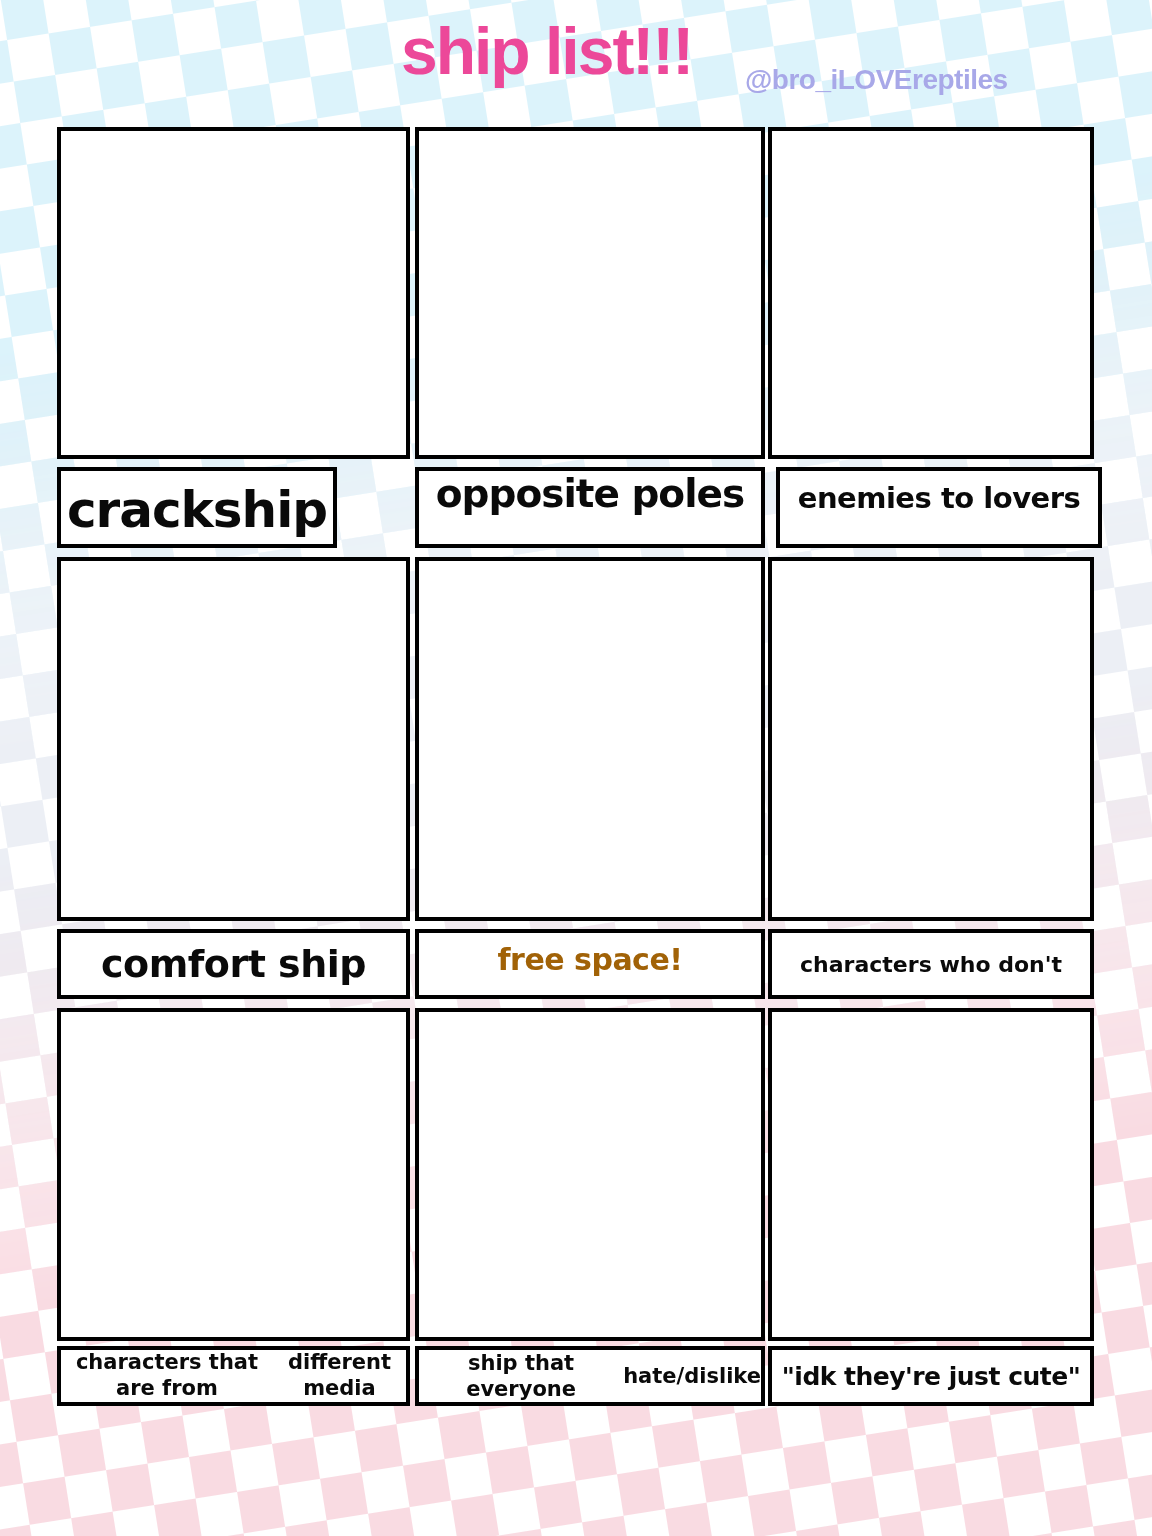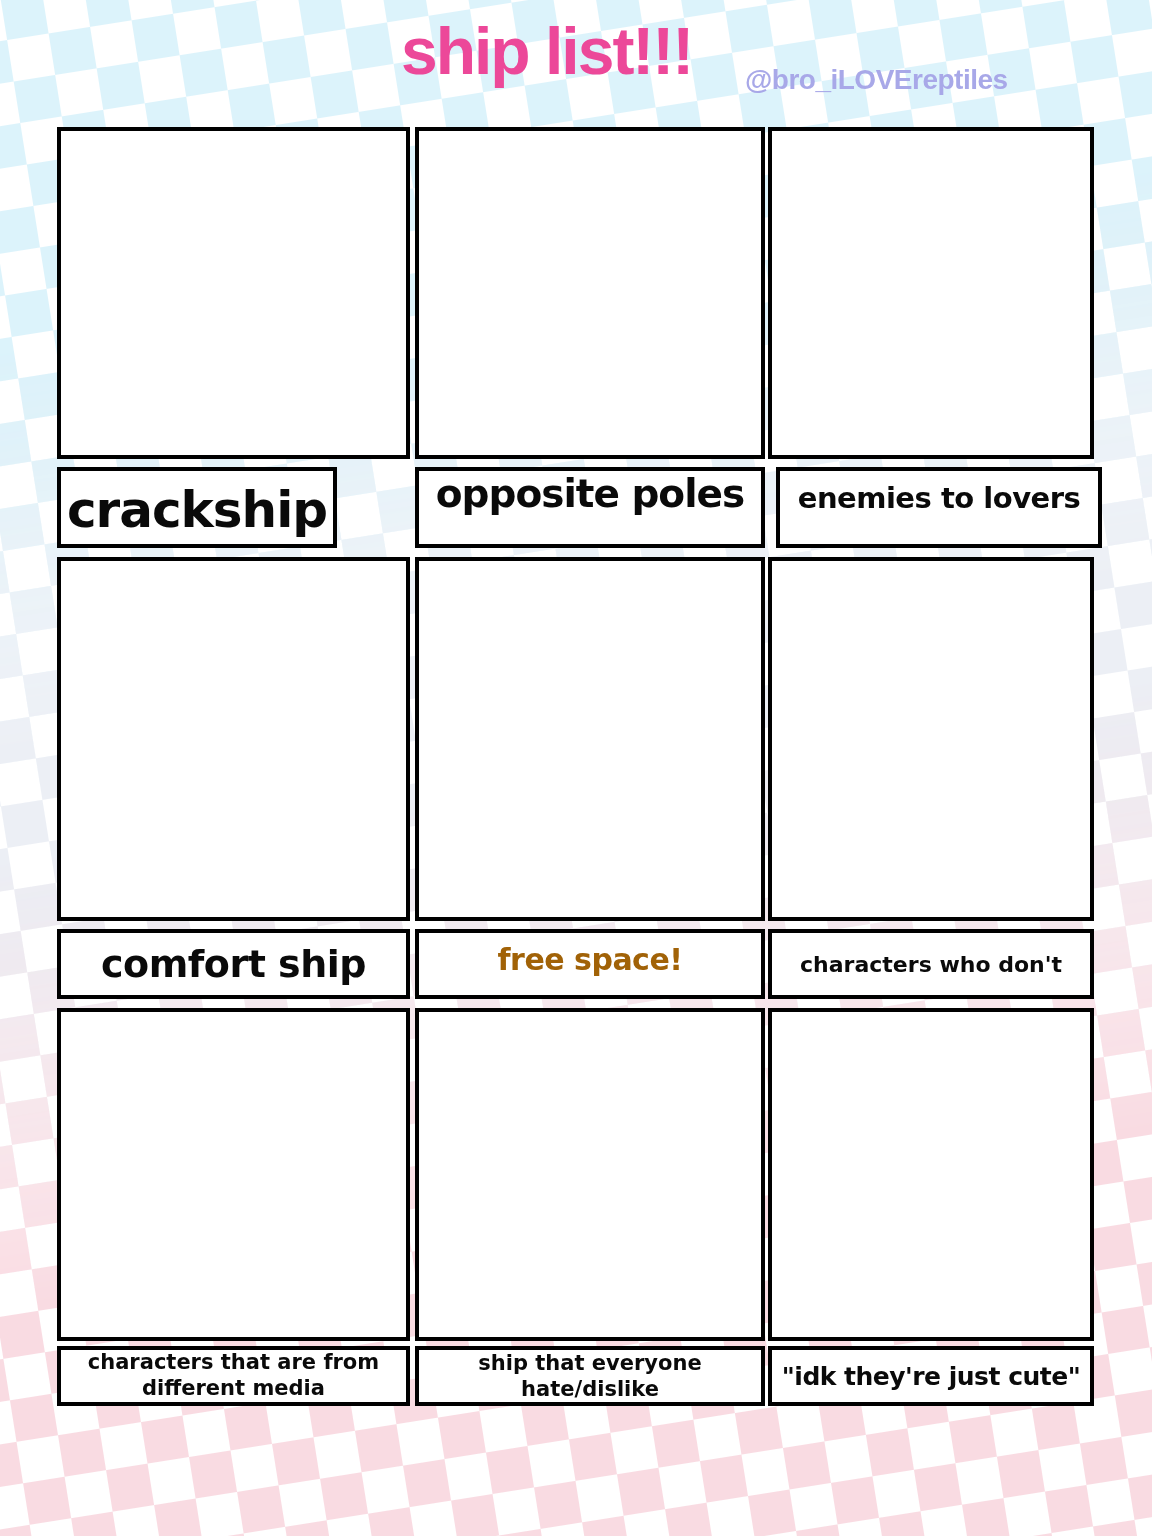--- a/index.html
+++ b/index.html
@@ -84,25 +84,25 @@
   <span>free space!</span>
 </div>
 <div class="label" style="left:768px;top:929px;width:326px;height:70px;font-size:22px;line-height:27px;flex-direction:row;">
   <span>characters who don't</span>
 </div>
 
 <div class="box" style="left:57px;top:1008px;width:353px;height:333px;"></div>
 <div class="box" style="left:415px;top:1008px;width:350px;height:333px;"></div>
 <div class="box" style="left:768px;top:1008px;width:326px;height:333px;"></div>
 
-<div class="label" style="left:57px;top:1346px;width:353px;height:60px;font-size:21px;line-height:26px;flex-direction:column;padding-bottom:2px;">
+<div class="label" style="left:57px;top:1346px;width:353px;height:60px;font-size:21px;line-height:26px;flex-direction:row;padding-bottom:2px;">
   <span>characters that are from</span>
   <span>different media</span>
 </div>
-<div class="label" style="left:415px;top:1346px;width:350px;height:60px;font-size:21px;line-height:26px;flex-direction:column;justify-content:space-between;">
+<div class="label" style="left:415px;top:1346px;width:350px;height:60px;font-size:21px;line-height:26px;flex-direction:row;justify-content:space-between;">
   <span>ship that everyone</span>
   <span>hate/dislike</span>
 </div>
 <div class="label" style="left:768px;top:1346px;width:326px;height:60px;font-size:25px;letter-spacing:-0.5px;">
   <span>"idk they're just cute"</span>
 </div>
 
 <div class="note">
 </div>
 

